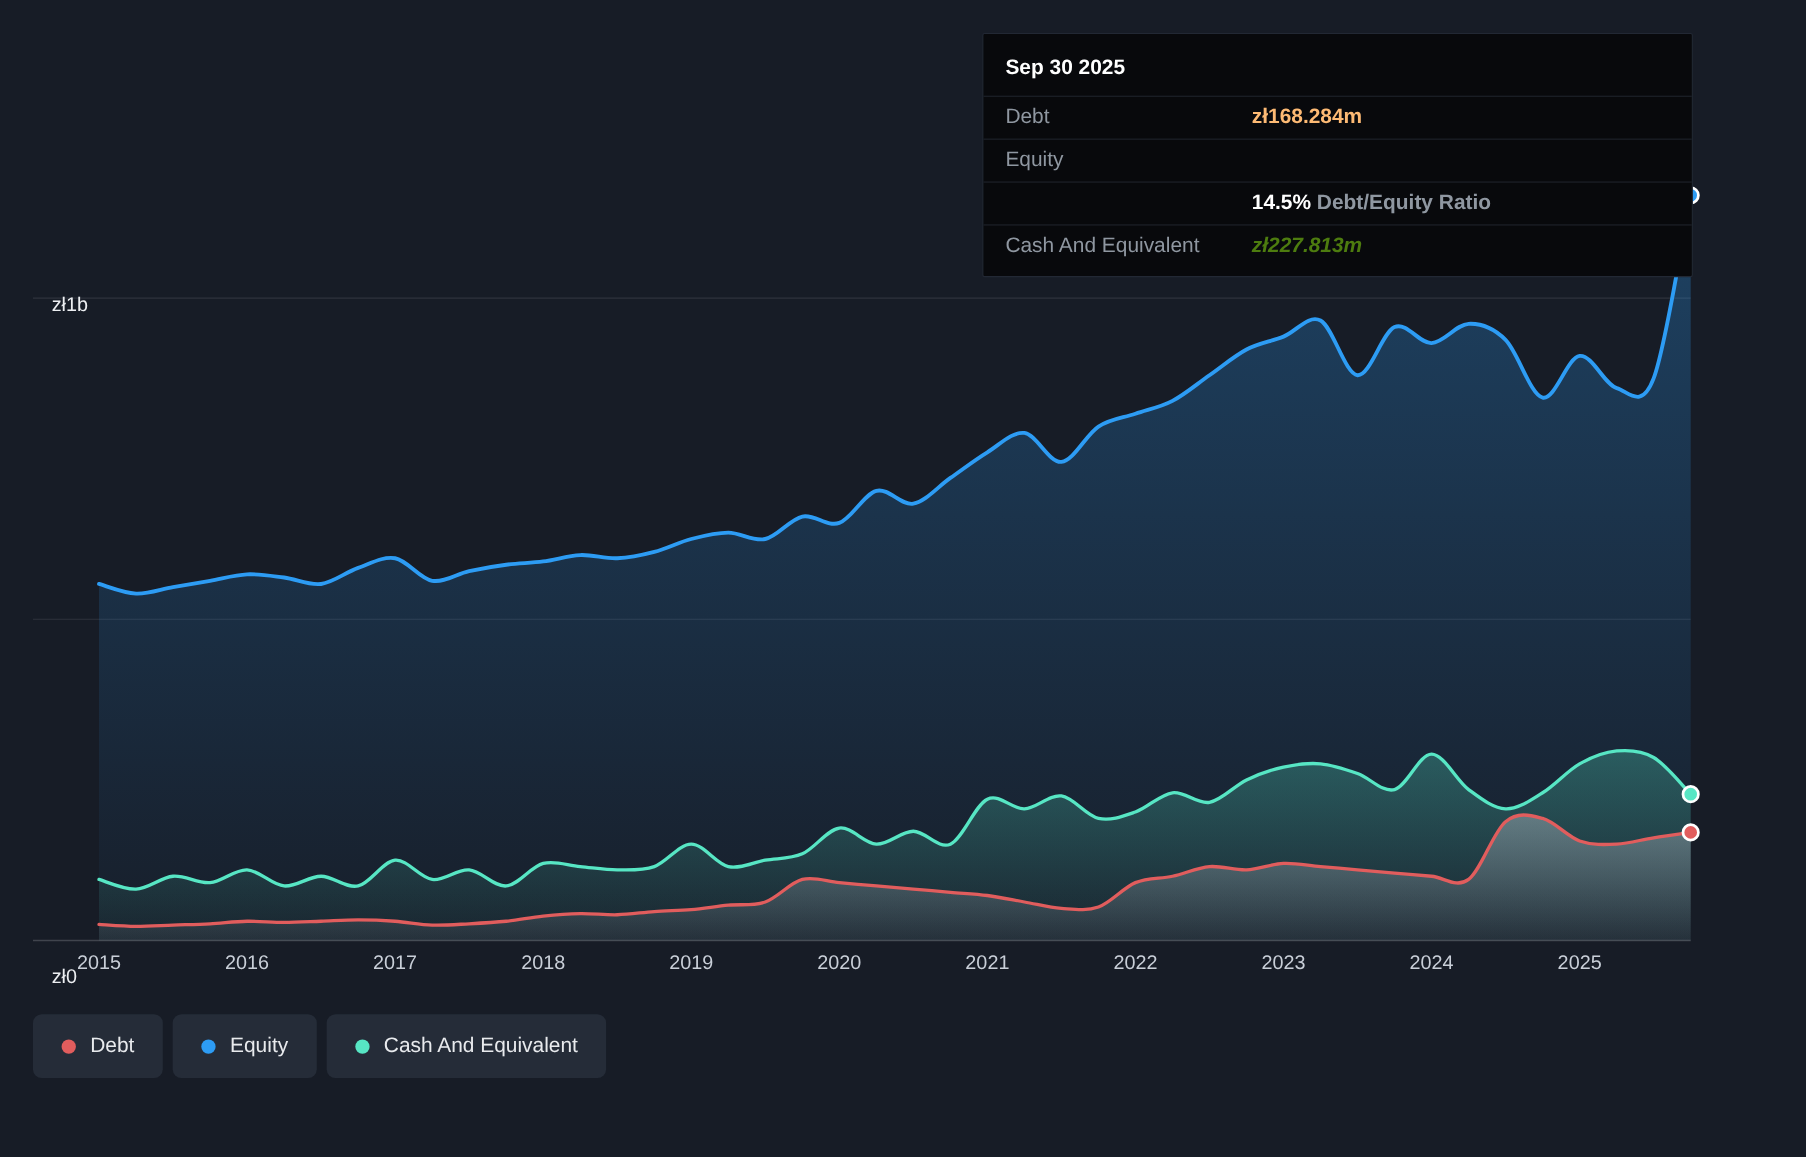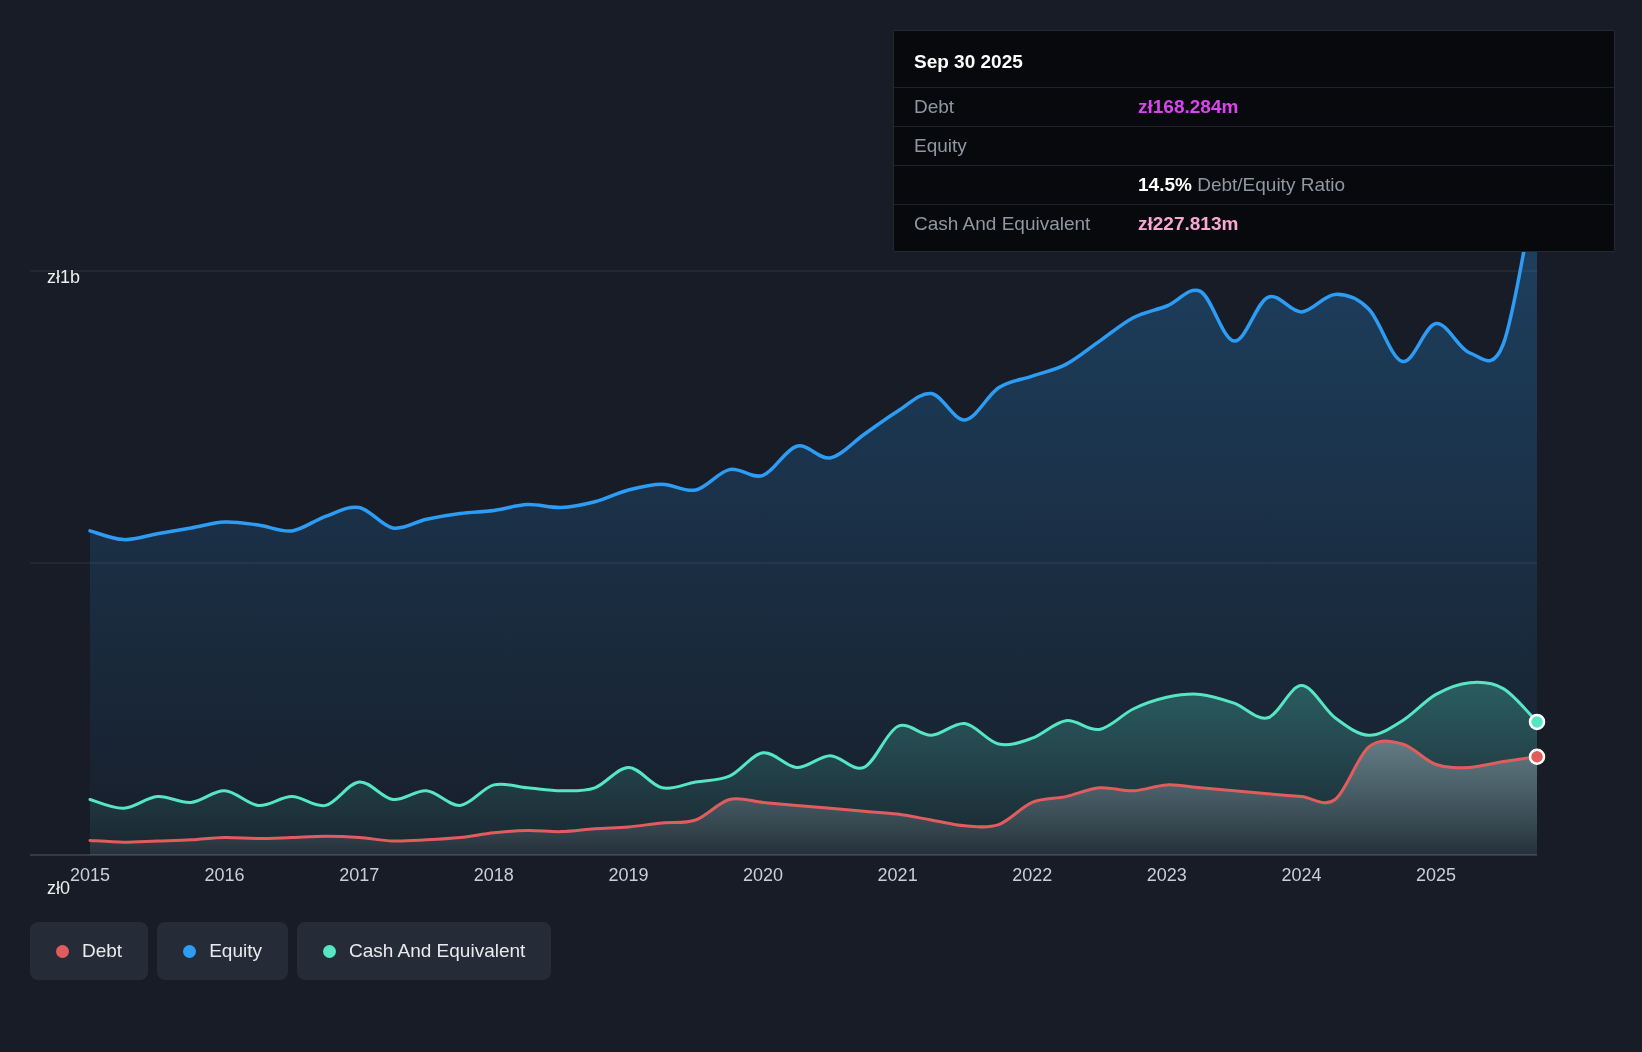--- a/index.html
+++ b/index.html
@@ -4,29 +4,29 @@
 <style>
   html,body{margin:0;padding:0;background:#171c26;}
   body{width:1642px;height:1052px;overflow:hidden;font-family:"Liberation Sans",sans-serif;}
   .stage{position:relative;width:1642px;height:1052px;}
   #chart-svg{position:absolute;left:0;top:0;}
 
   .ylabel{position:absolute;left:47px;color:#eceef1;font-size:18px;font-weight:400;margin-top:28px;}
   .ylabel.top{top:239px;}
   .ylabel.bottom{top:850px;}
 
-  .tooltip{position:absolute;left:893px;top:30px;width:722px;box-sizing:border-box;
+  .tooltip{position:absolute;left:893px;top:30px;width:646px;box-sizing:border-box;
     background:#08090c;border:1px solid #222834;border-radius:2px;padding:12px 0 8px;}
   .tt-title{padding:8px 20px 14px;font-size:19px;font-weight:700;color:#ffffff;}
   .tt-row{display:grid;grid-template-columns:224px 1fr;align-items:center;
     padding:7px 20px;border-top:1px solid #1e232b;font-size:19px;line-height:24px;}
   .tt-label{color:#8f97a1;}
   .tt-value{font-weight:700;}
   .tt-ratio-strong{color:#ffffff;font-weight:700;text-align:right;}
-  .tt-ratio-rest{color:#8f97a1;font-weight:400;margin-top:40px;}
+  .tt-ratio-rest{color:#8f97a1;font-weight:700;margin-top:40px;}
 
   .legend{position:absolute;left:30px;top:922px;display:flex;gap:9px;}
   .legend-chip{display:flex;align-items:center;gap:13px;height:58px;padding:0 26px;
     background:#252c38;border-radius:8px;color:#e8eaed;font-size:19px;cursor:pointer;}
   .legend-dot{width:13px;height:13px;border-radius:50%;flex:0 0 auto;}
 </style>
 </head>
 <body>
 
 <div class="stage">
@@ -71,35 +71,35 @@
       <circle cx="1537" cy="756.722144" r="7" fill="#e15d5d" stroke="#ffffff" stroke-width="2.5"></circle>
     </svg>
 
   <div class="ylabel top">zł1b</div>
   <div class="ylabel bottom">zł0</div>
 
   <div class="tooltip">
     <div class="tt-title">Sep 30 2025</div>
     <div class="tt-row">
       <span class="tt-label">Debt</span>
-      <span class="tt-value" style="color: #d946ef;">zł168.284m</span>
+      <span class="tt-value" style="color: #fdba74;">zł168.284m</span>
     </div>
     <div class="tt-row">
       <span class="tt-label">Equity</span>
     </div>
     <div class="tt-row">
       <span></span>
       <span>
         <span class="tt-ratio-strong">14.5%</span>
         <span class="tt-ratio-rest">Debt/Equity Ratio</span>
       </span>
     </div>
     <div class="tt-row">
       <span class="tt-label">Cash And Equivalent</span>
-      <span class="tt-value" style="color: #f9a8d4;">zł227.813m</span>
+      <span class="tt-value" style="color: #4d7c0f; font-style: italic;">zł227.813m</span>
     </div>
   </div>
 
   <div class="legend">
     <div class="legend-chip">
       <span class="legend-dot" style="background-color: rgb(225, 93, 93);"></span>
       <span>Debt</span>
     </div>
     <div class="legend-chip">
       <span class="legend-dot" style="background-color: rgb(45, 156, 244);"></span>

